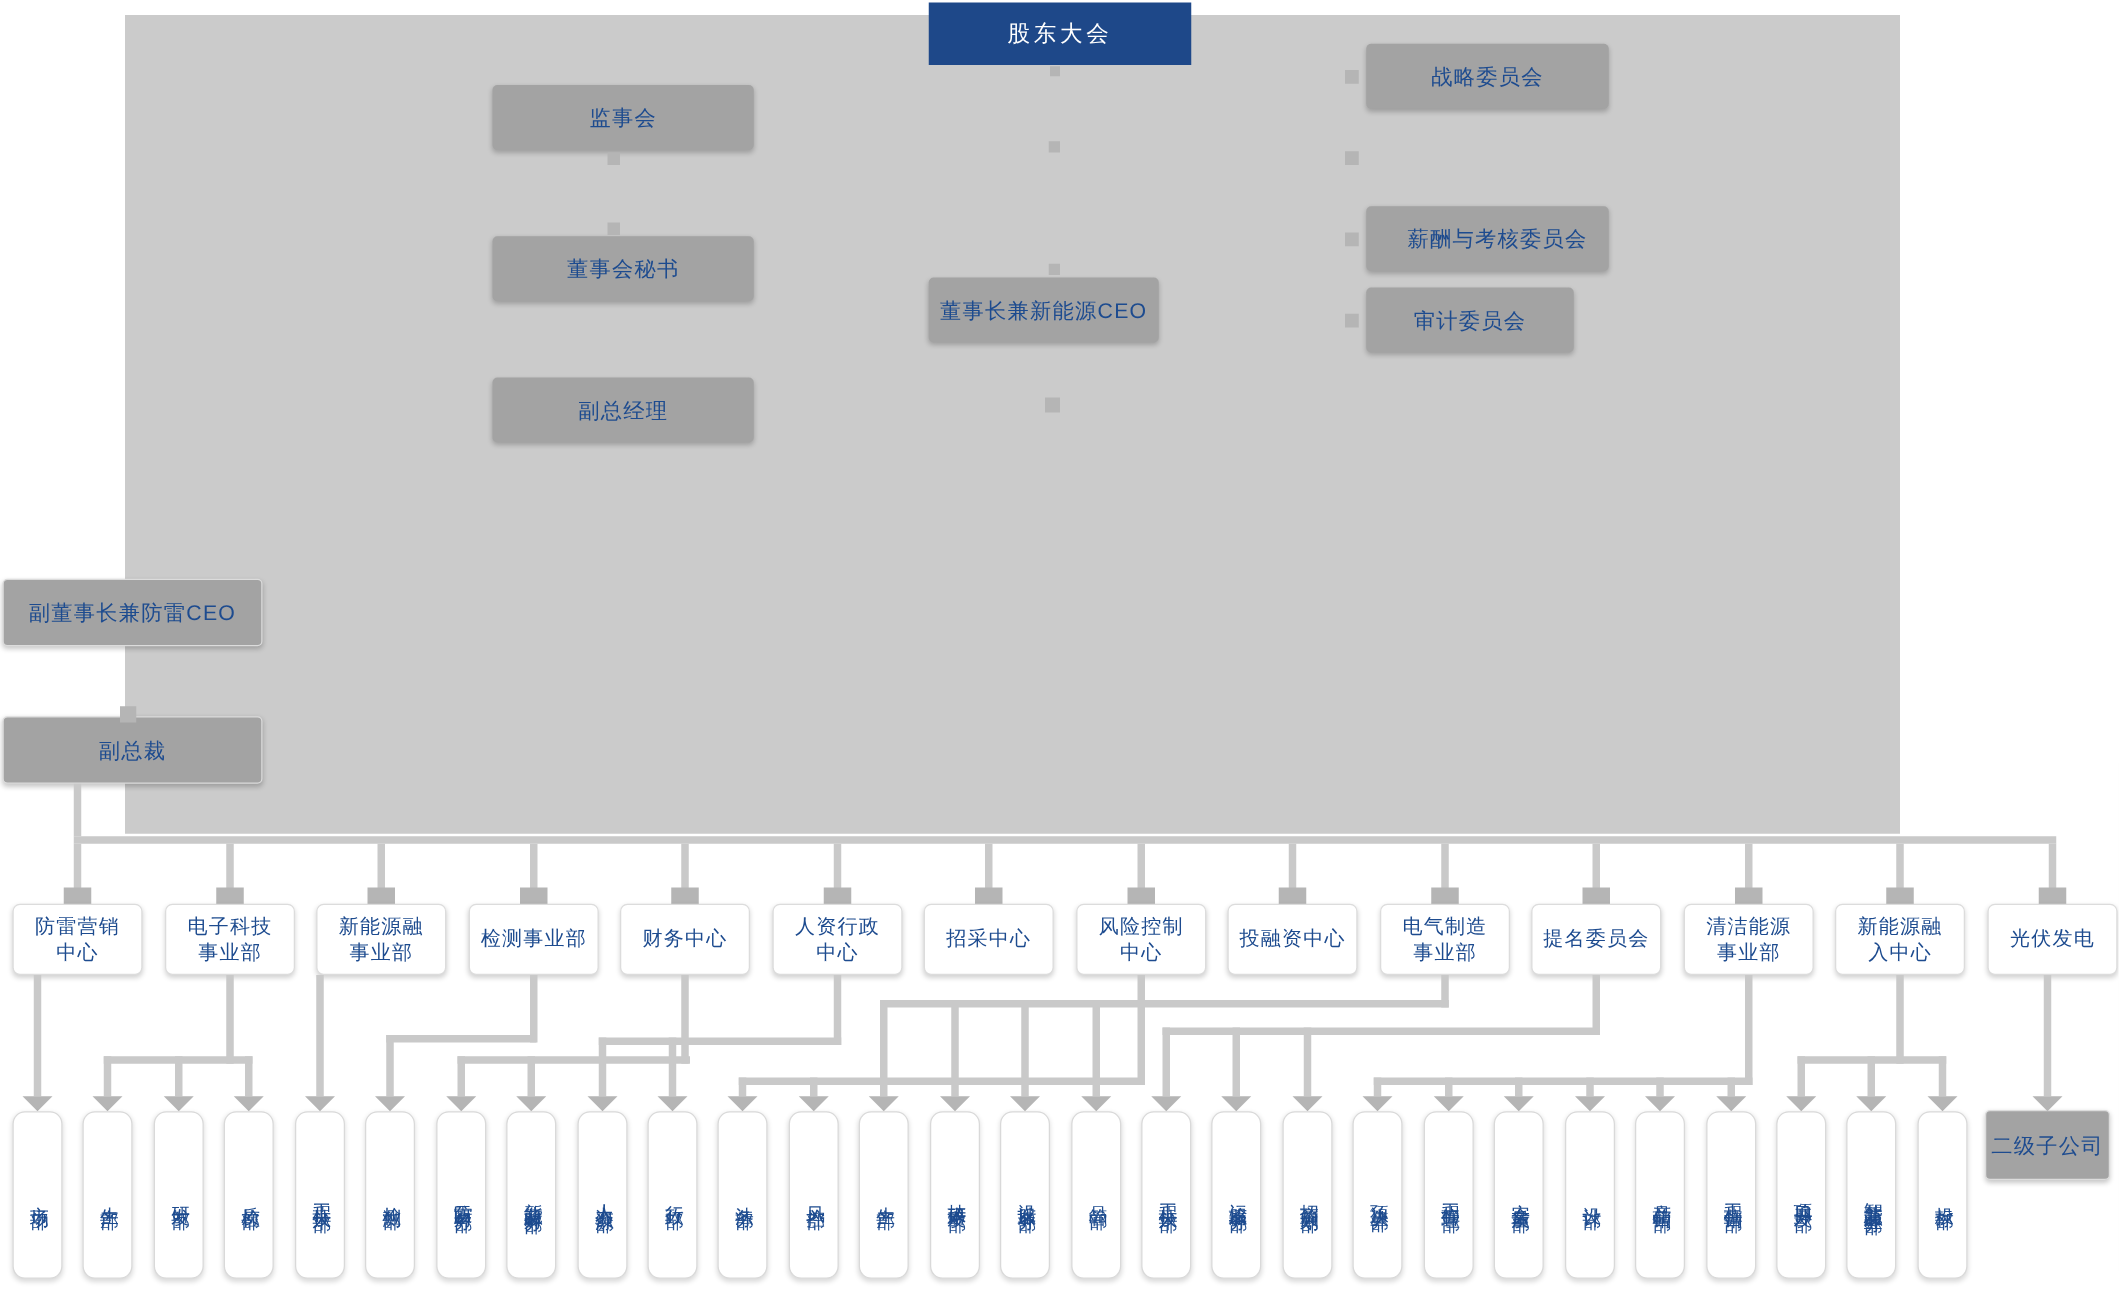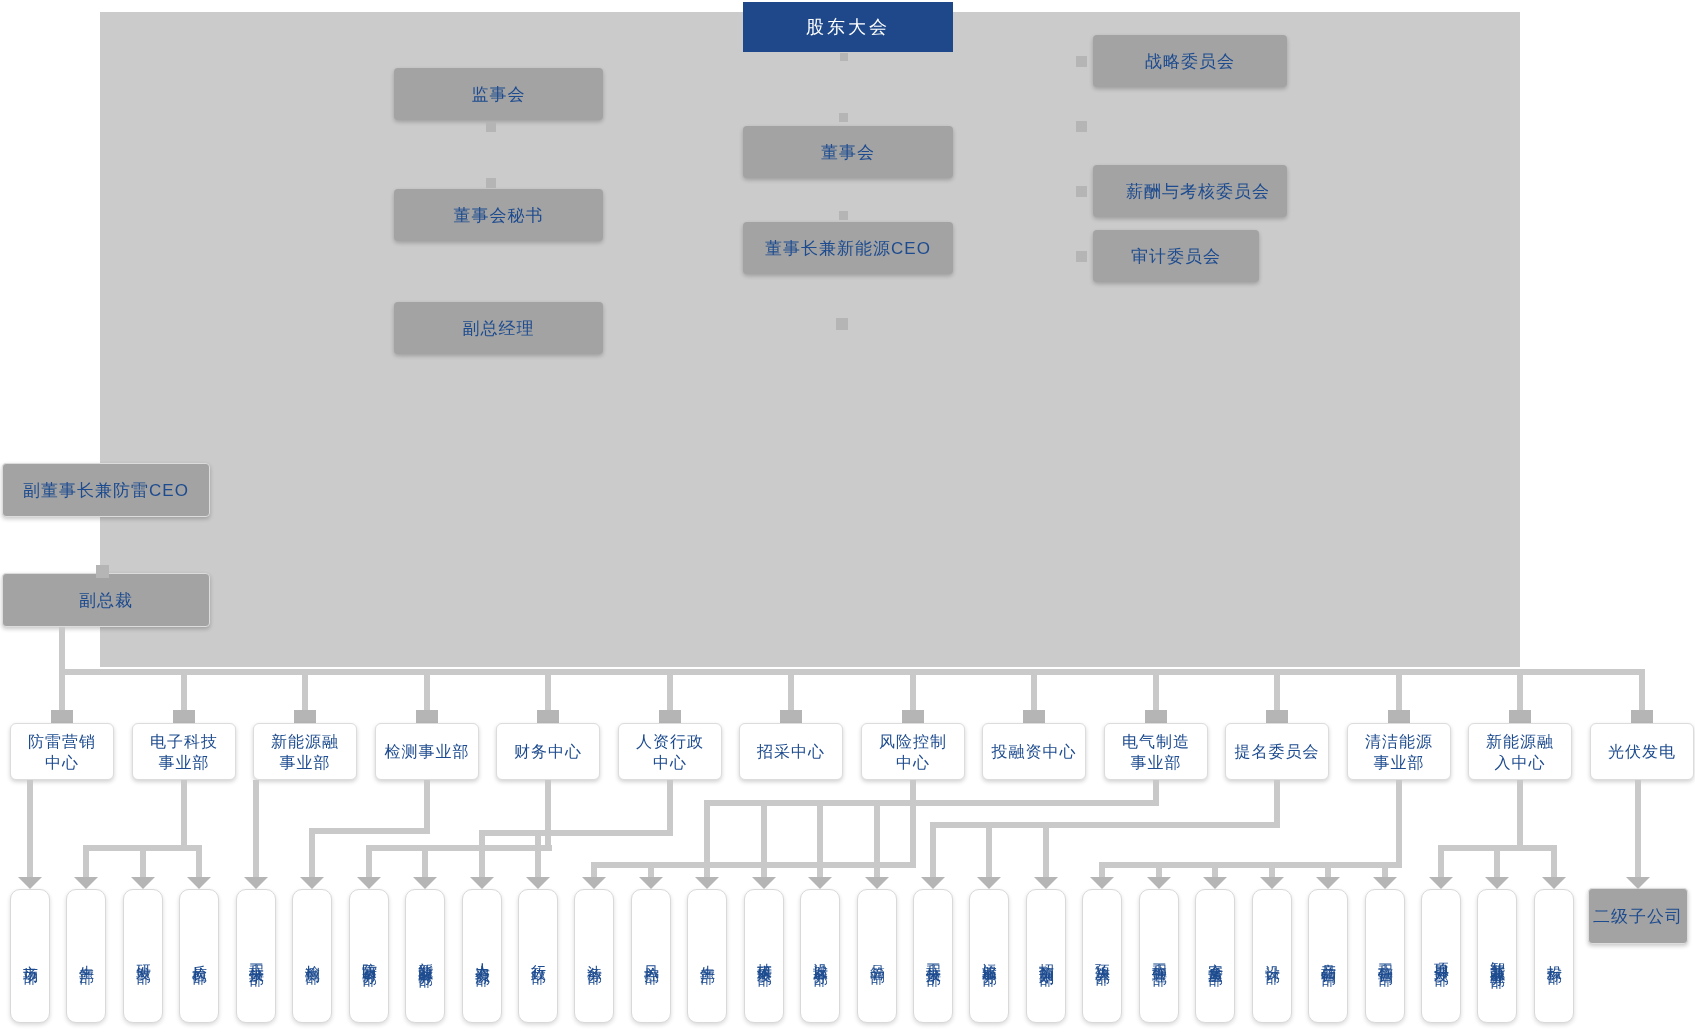--- a/index.html
+++ b/index.html
@@ -46,25 +46,24 @@
 </head>
 <body>
 
 <div id="stage">
   <div class="abs backdrop" style="left:100px;top:12px;width:1420px;height:655px;"></div>
 
   <div class="abs wbox" style="left:394px;top:68px;width:209px;height:52px;">监事会</div>
 
   <div class="abs wbox header" style="left:743px;top:2px;width:210px;height:50px;">股东大会</div>
 
-  <div class="abs wbox" style="left:743px;top:126px;width:210px;height:52px;">董事会</div>
 
   <div class="abs wbox" style="left:394px;top:189px;width:209px;height:52px;">董事会秘书</div>
 
-  <div class="abs wbox" style="left:743px;top:222px;width:210px;height:52px;">董事长兼新能源CEO</div>
+  <div class="abs wbox" style="left:743px;top:222px;width:184px;height:52px;">董事长兼新能源CEO</div>
 
   <div class="abs wbox" style="left:394px;top:302px;width:209px;height:52px;">副总经理</div>
 
   <div class="abs wbox edge" style="left:2px;top:463px;width:208px;height:54px;">副董事长兼防雷CEO</div>
 
   <div class="abs wbox edge" style="left:2px;top:573px;width:208px;height:54px;">副总裁</div>
 
   <div class="abs wbox edge" style="left:1588px;top:888px;width:100px;height:56px;font-size:17px;">二级子公司</div>
 <div class="abs dot" style="left: 1076px; top: 56px; width: 11px; height: 11px;"></div>
     <div class="abs wbox committee" style="left: 1093px; top: 35px; width: 194px; height: 52px;">战略委员会</div>

